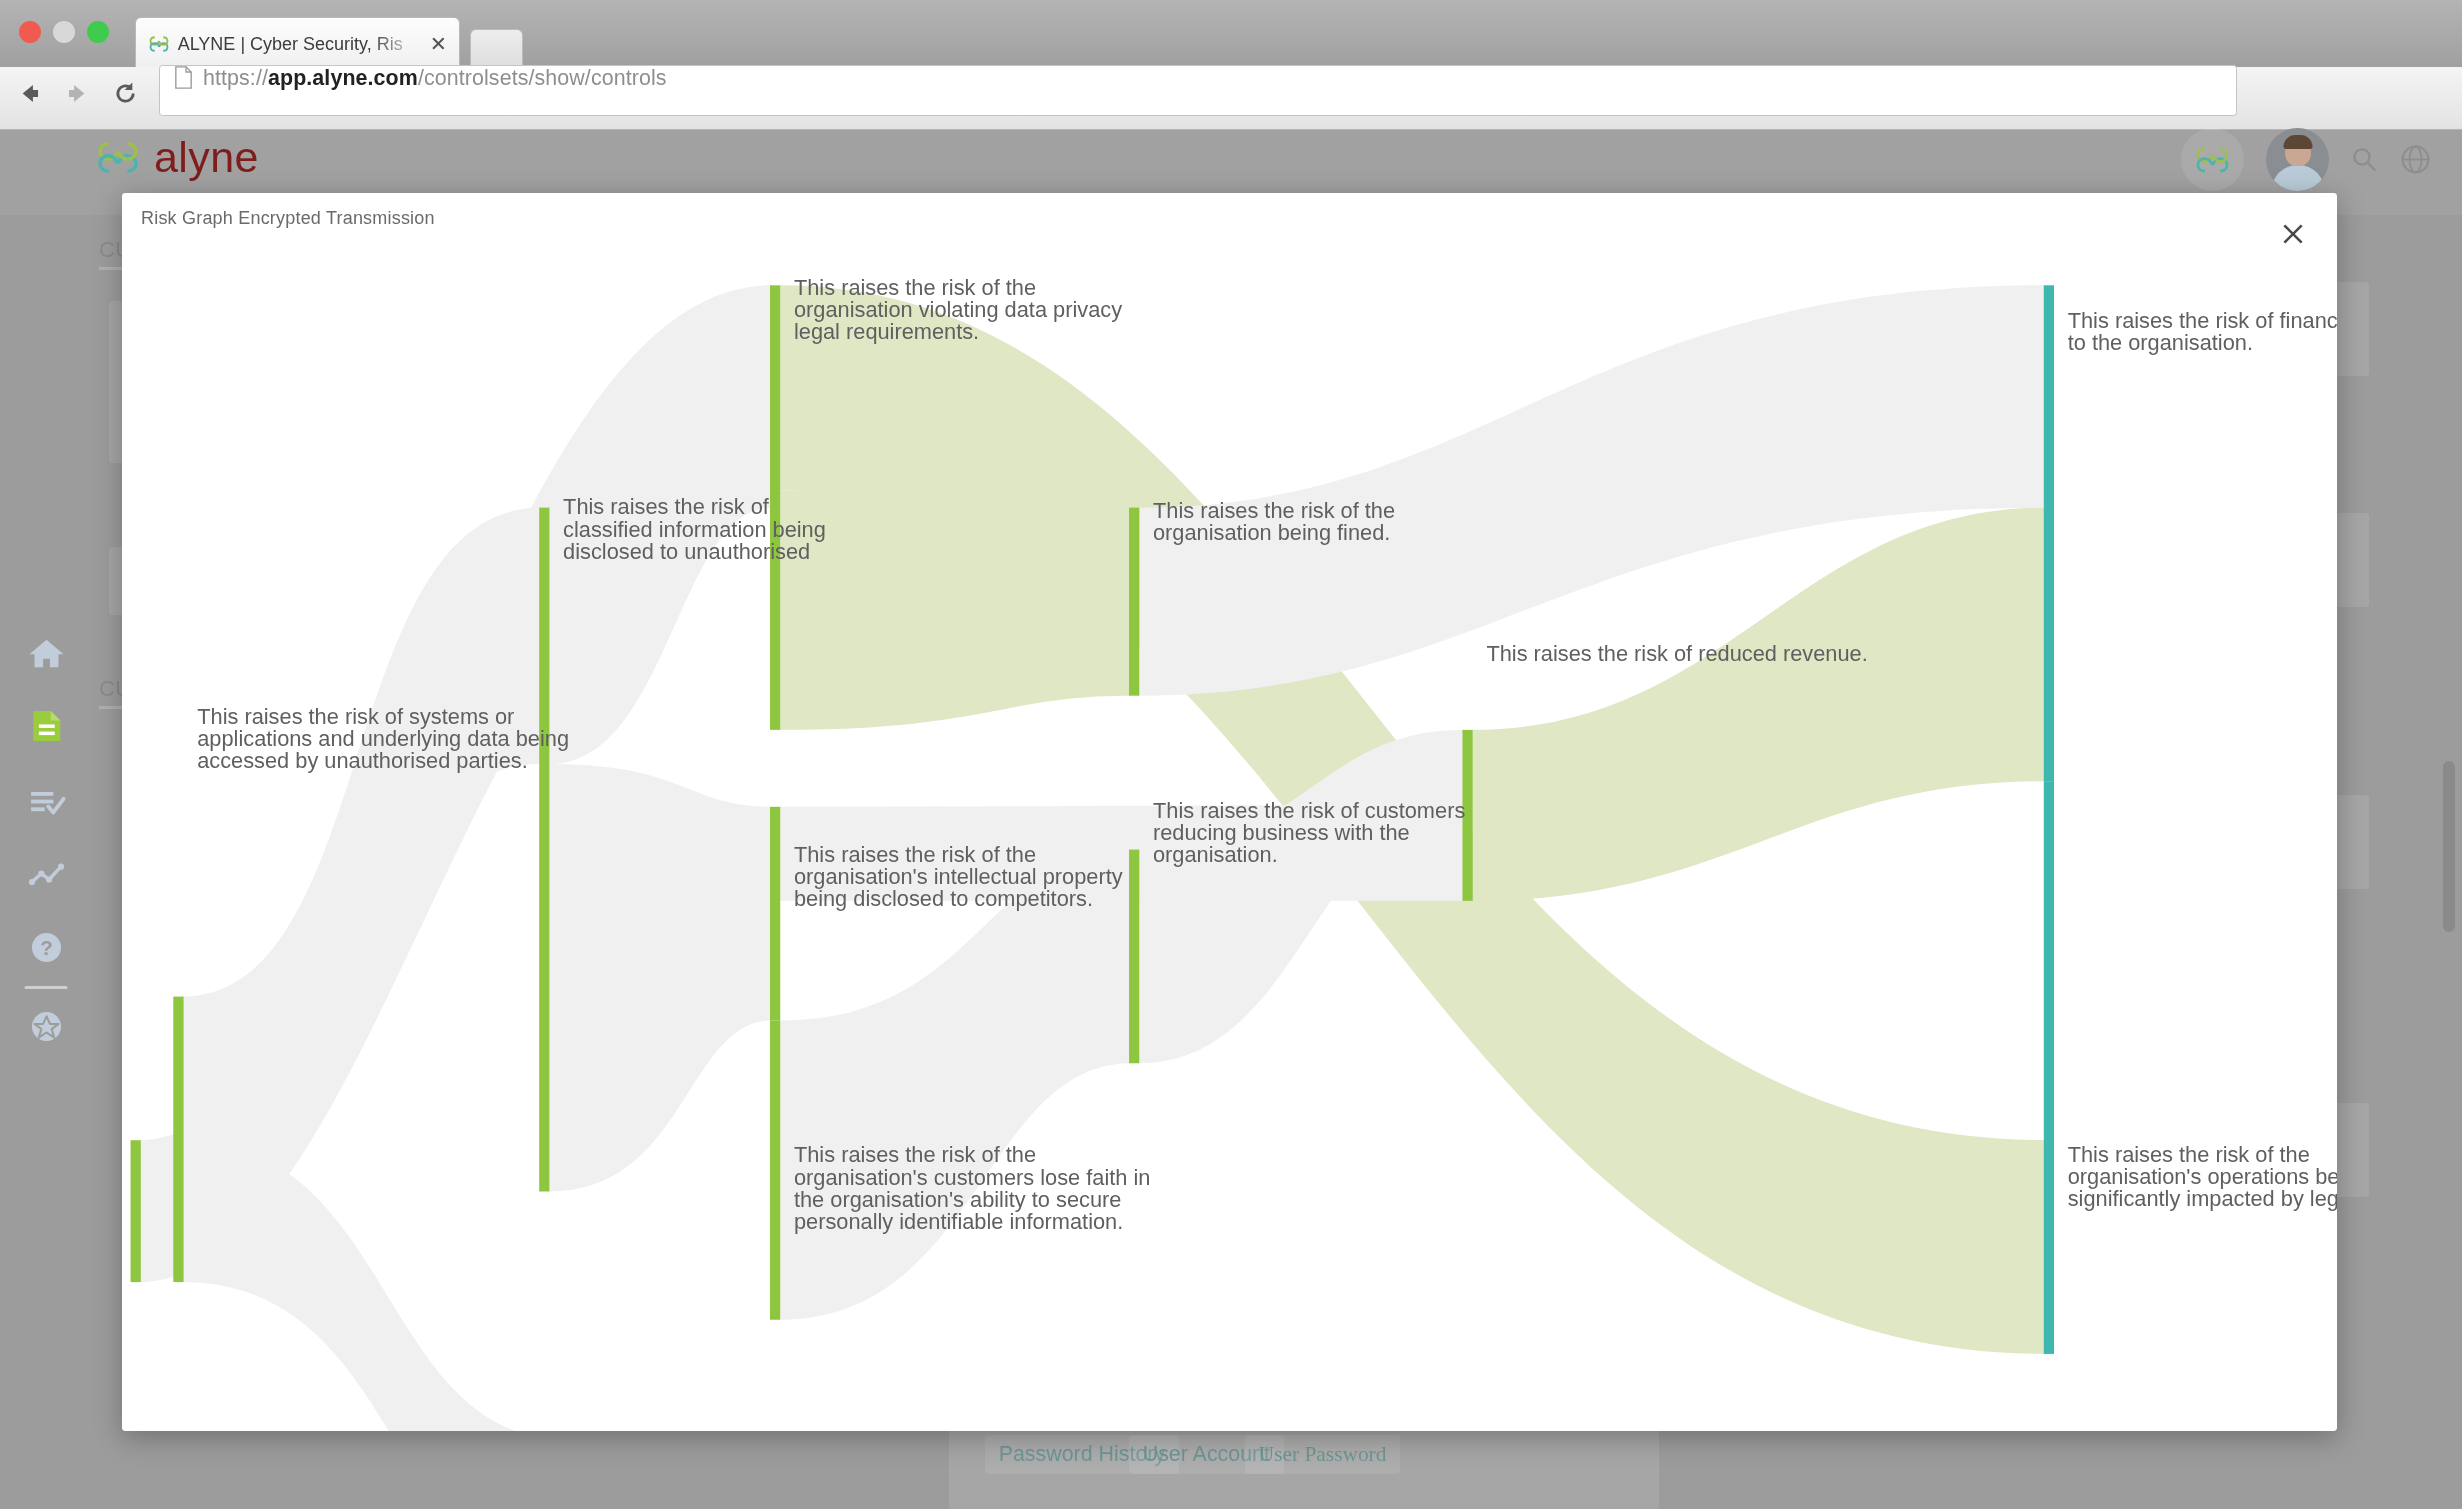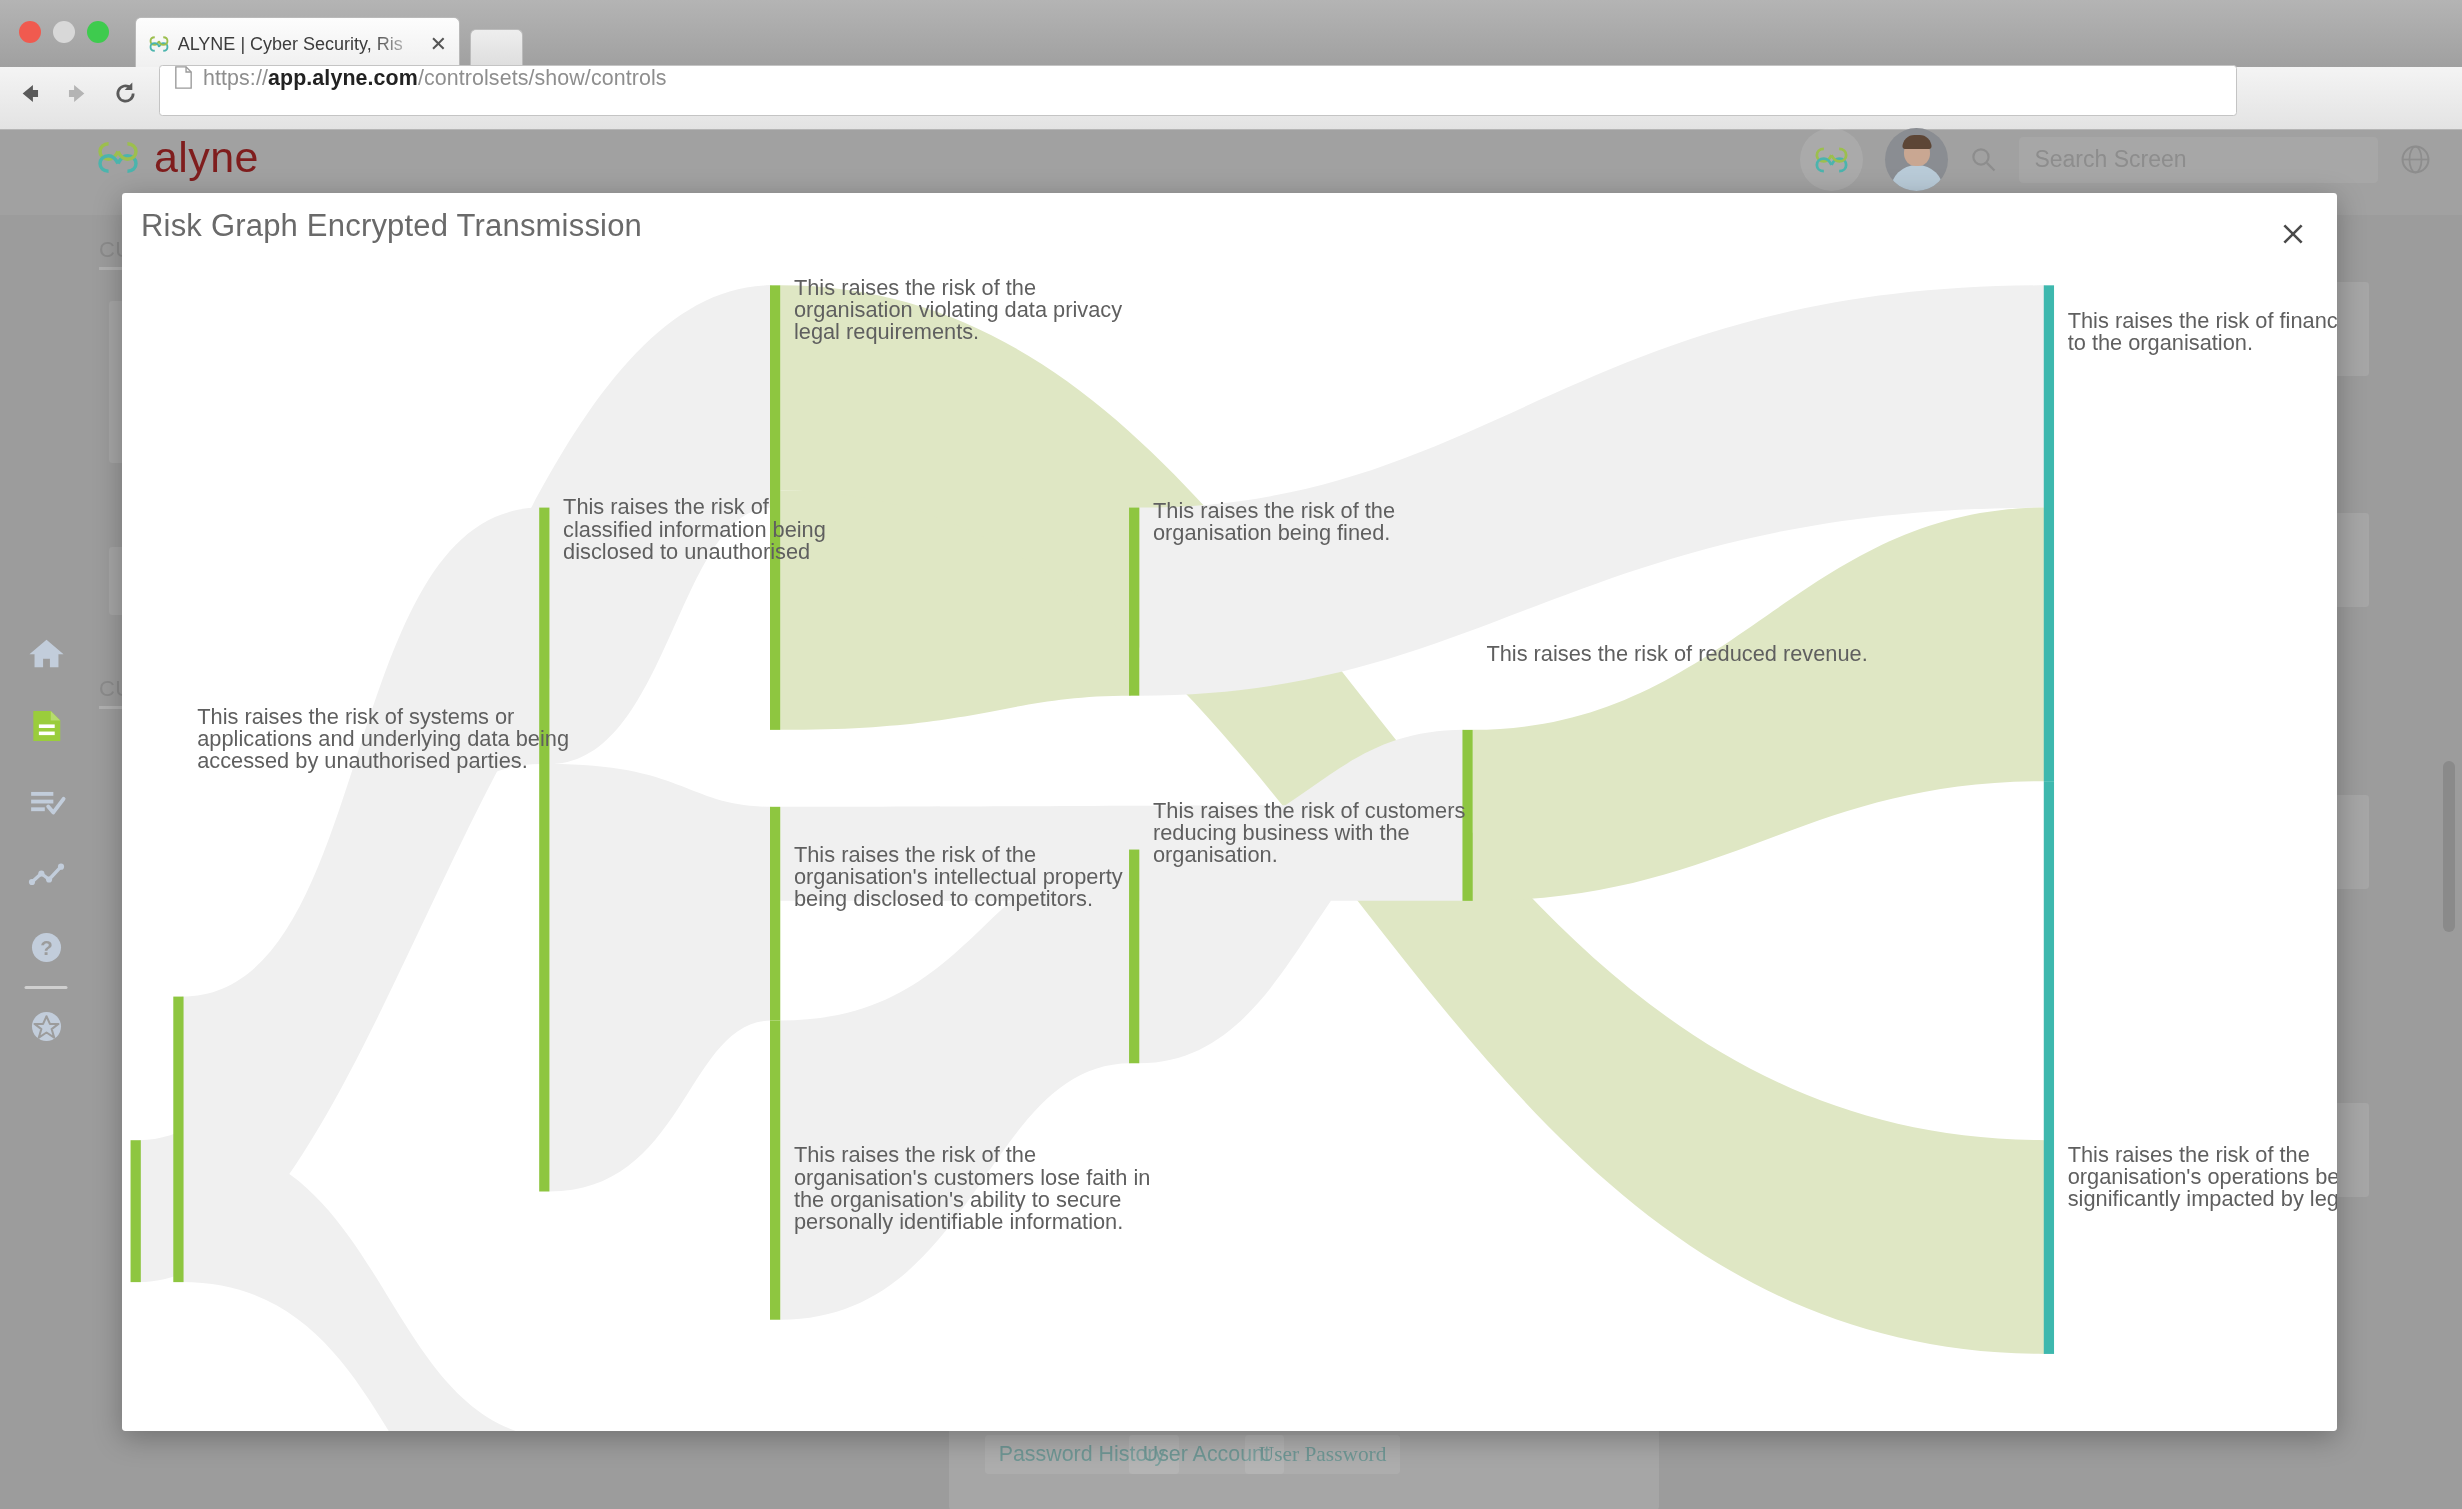--- a/index.html
+++ b/index.html
@@ -74,21 +74,21 @@
       display:flex; align-items:center; justify-content:center;
       font-size:21.4px; color:#5f8b88; padding:0 13.7px; height:39px; }
   .bg-red { position:absolute; font-size:31px; color:#bf7a76; }
   .bg-grey-txt { position:absolute; font-size:26px; color:#858585; }
   .bg-scrollbar { position:absolute; right:6.8px; width:12px; border-radius:6px; background:#8a8a8a; }
   .bg-underline { position:absolute; height:2.6px; background:#b0b0b0; }
 
   
   .modal { position:absolute; left:122px; top:193px; width:2215px; height:1238px;
       background:#fff; border-radius:3.4px; box-shadow:0 6.8px 29px rgba(0,0,0,.28); overflow:hidden; }
-  .modal-title { position:absolute; left:19px; top:15.4px; font-size:31px; color:#6a6a6a; letter-spacing:0.2px; }
+  .modal-title { position:absolute; left:19px; top:15.4px; font-size:18px; color:#6a6a6a; letter-spacing:0.2px; }
   .modal-close { position:absolute; right:22px; top:19px; width:44px; height:44px;
       display:flex; align-items:center; justify-content:center; cursor:pointer; }
   .sankey-wrap { position:absolute; left:0; top:58px; width:2215px; height:1180px; }
   svg.sankey { display:block; width:2215px; height:1180px; }
   .node-label { font-family:"Liberation Sans", sans-serif; font-size:25.5px; fill:#5f5f5f; }
 </style>
 </head>
 <body>
 
 <div class="browser-chrome">
@@ -172,23 +172,20 @@
     <span class="av-body"></span>
       <span class="av-head"></span>
       <span class="av-hair"></span>
   </span>
   <span class="search-ico">
     <svg viewBox="0 0 32 32" width="27" height="27">
       <circle cx="13" cy="13" r="9" fill="none" stroke="#8d8d8d" stroke-width="2.6"></circle>
       <line x1="20" y1="20" x2="29" y2="29" stroke="#8d8d8d" stroke-width="2.6"></line>
     </svg>
   </span>
-  <span class="search-box">
-    <span class="search-ph">Search Screen</span>
-  </span>
   <span class="globe-ico">
     <svg viewBox="0 0 36 36" width="31" height="31">
       <circle cx="18" cy="18" r="15" fill="none" stroke="#8d8d8d" stroke-width="2.4"></circle>
       <ellipse cx="18" cy="18" rx="7" ry="15" fill="none" stroke="#8d8d8d" stroke-width="2"></ellipse>
       <line x1="3" y1="18" x2="33" y2="18" stroke="#8d8d8d" stroke-width="2"></line>
     </svg>
   </span>
 </div>
 
 <div class="sidebar">

